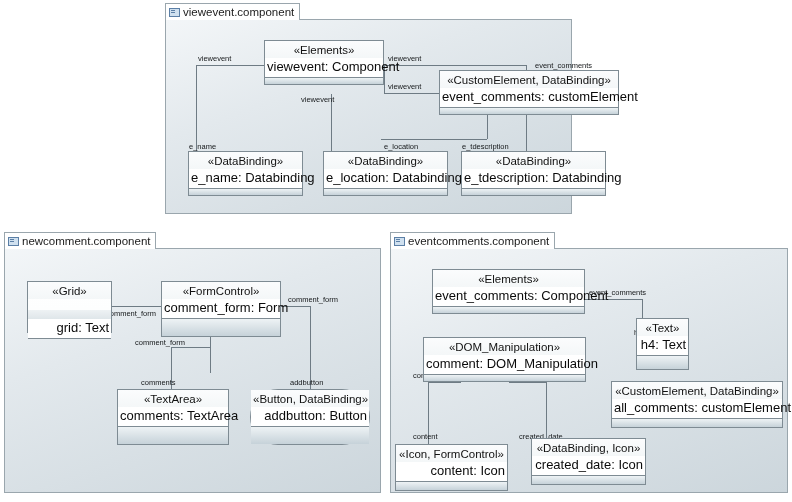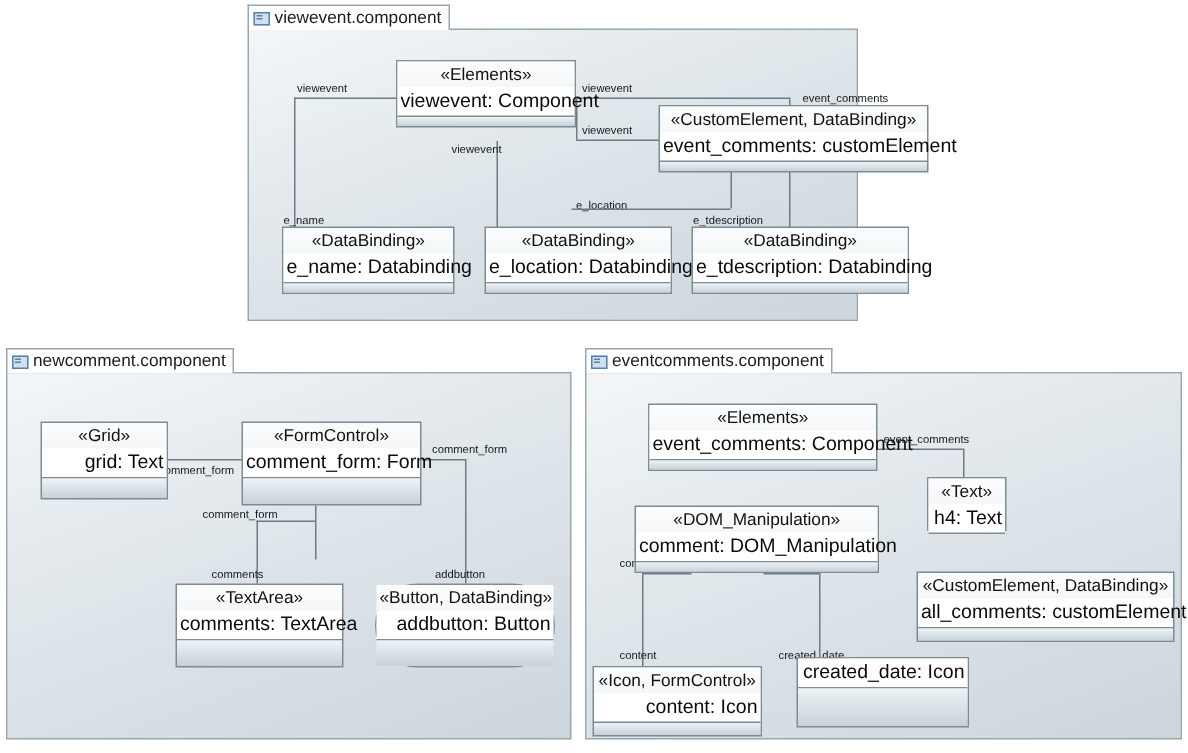--- a/index.html
+++ b/index.html
@@ -105,21 +105,21 @@
     <span class="tab-label">viewevent.component</span>
   </div>
 
   <div class="ln lnv" style="left:30px;top:45px;height:96px;"></div>
   <div class="ln lnh" style="left:30px;top:45px;width:68px;"></div>
   <span class="elabel" style="left:32px;top:34px;">viewevent</span>
   <span class="elabel" style="left:23px;top:122px;">e_name</span>
 
   <div class="ln lnv" style="left:165px;top:74px;height:67px;"></div>
   <span class="elabel" style="left:135px;top:75px;">viewevent</span>
-  <span class="elabel" style="left:182px;top:112px;padding-left:36px;">e_location</span>
+  <span class="elabel" style="left:182px;top:122px;padding-left:36px;">e_location</span>
 
   <div class="ln lnh" style="left:218px;top:45px;width:142px;"></div>
   <div class="ln lnv" style="left:360px;top:45px;height:96px;"></div>
   <span class="elabel" style="left:222px;top:34px;">viewevent</span>
   <span class="elabel" style="left:296px;top:122px;">e_tdescription</span>
 
   <div class="ln lnv" style="left:218px;top:45px;height:28px;"></div>
   <div class="ln lnh" style="left:218px;top:73px;width:103px;"></div>
   <div class="ln lnv" style="left:321px;top:52px;height:67px;"></div>
   <div class="ln lnh" style="left:215px;top:119px;width:106px;"></div>
@@ -172,21 +172,21 @@
   <div class="ln lnv" style="left:305px;top:57px;height:83px;"></div>
   <span class="elabel" style="left:283px;top:46px;">comment_form</span>
   <span class="elabel" style="left:285px;top:129px;">addbutton</span>
 
   <div class="ln lnv" style="left:205px;top:88px;height:36px;"></div>
   <div class="ln lnh" style="left:166px;top:98px;width:39px;"></div>
   <div class="ln lnv" style="left:166px;top:98px;height:42px;"></div>
   <span class="elabel" style="left:130px;top:89px;">comment_form</span>
   <span class="elabel" style="left:136px;top:129px;">comments</span>
 
-  <div class="node" style="left:22px;top:32px;width:85px;height:52px;">
+  <div class="node" style="left:22px;top:32px;width:85px;height:52px;gap:20px;">
     <div class="hdr">«Grid»</div>
     <div class="nm">grid: Text</div>
     <div class="cmp"></div>
   </div>
 
   <div class="node" style="left:156px;top:32px;width:120px;height:56px;">
     <div class="hdr">«FormControl»</div>
     <div class="nm">comment_form: Form</div>
     <div class="cmp"></div>
   </div>
@@ -224,21 +224,21 @@
   <div class="ln lnh" style="left:118px;top:133px;width:37px;"></div>
   <span class="elabel" style="left:140px;top:122px;">comment</span>
   <span class="elabel" style="left:128px;top:183px;">created_date</span>
 
   <div class="node" style="left:41px;top:20px;width:153px;height:45px;">
     <div class="hdr">«Elements»</div>
     <div class="nm">event_comments: Component</div>
     <div class="cmp"></div>
   </div>
 
-  <div class="node" style="left:227px;top:69px;width:53px;height:36px;">
+  <div class="node" style="left:245px;top:69px;width:53px;height:52px;">
     <div class="hdr">«Text»</div>
     <div class="nm">h4: Text</div>
     <div class="cmp"></div>
   </div>
 
   <div class="node" style="left:220px;top:132px;width:172px;height:47px;">
     <div class="hdr">«CustomElement, DataBinding»</div>
     <div class="nm">all_comments: customElement</div>
     <div class="cmp"></div>
   </div>
@@ -249,16 +249,17 @@
     <div class="cmp"></div>
   </div>
 
   <div class="node" style="left:4px;top:195px;width:113px;height:47px;">
     <div class="hdr">«Icon, FormControl»</div>
     <div class="nm">content: Icon</div>
     <div class="cmp"></div>
   </div>
 
   <div class="node" style="left:140px;top:189px;width:115px;height:47px;">
+    <div class="hdr">«DataBinding, Icon»</div>
     <div class="nm">created_date: Icon</div>
     <div class="cmp"></div>
   </div>
 </div>
 
 </body></html>

